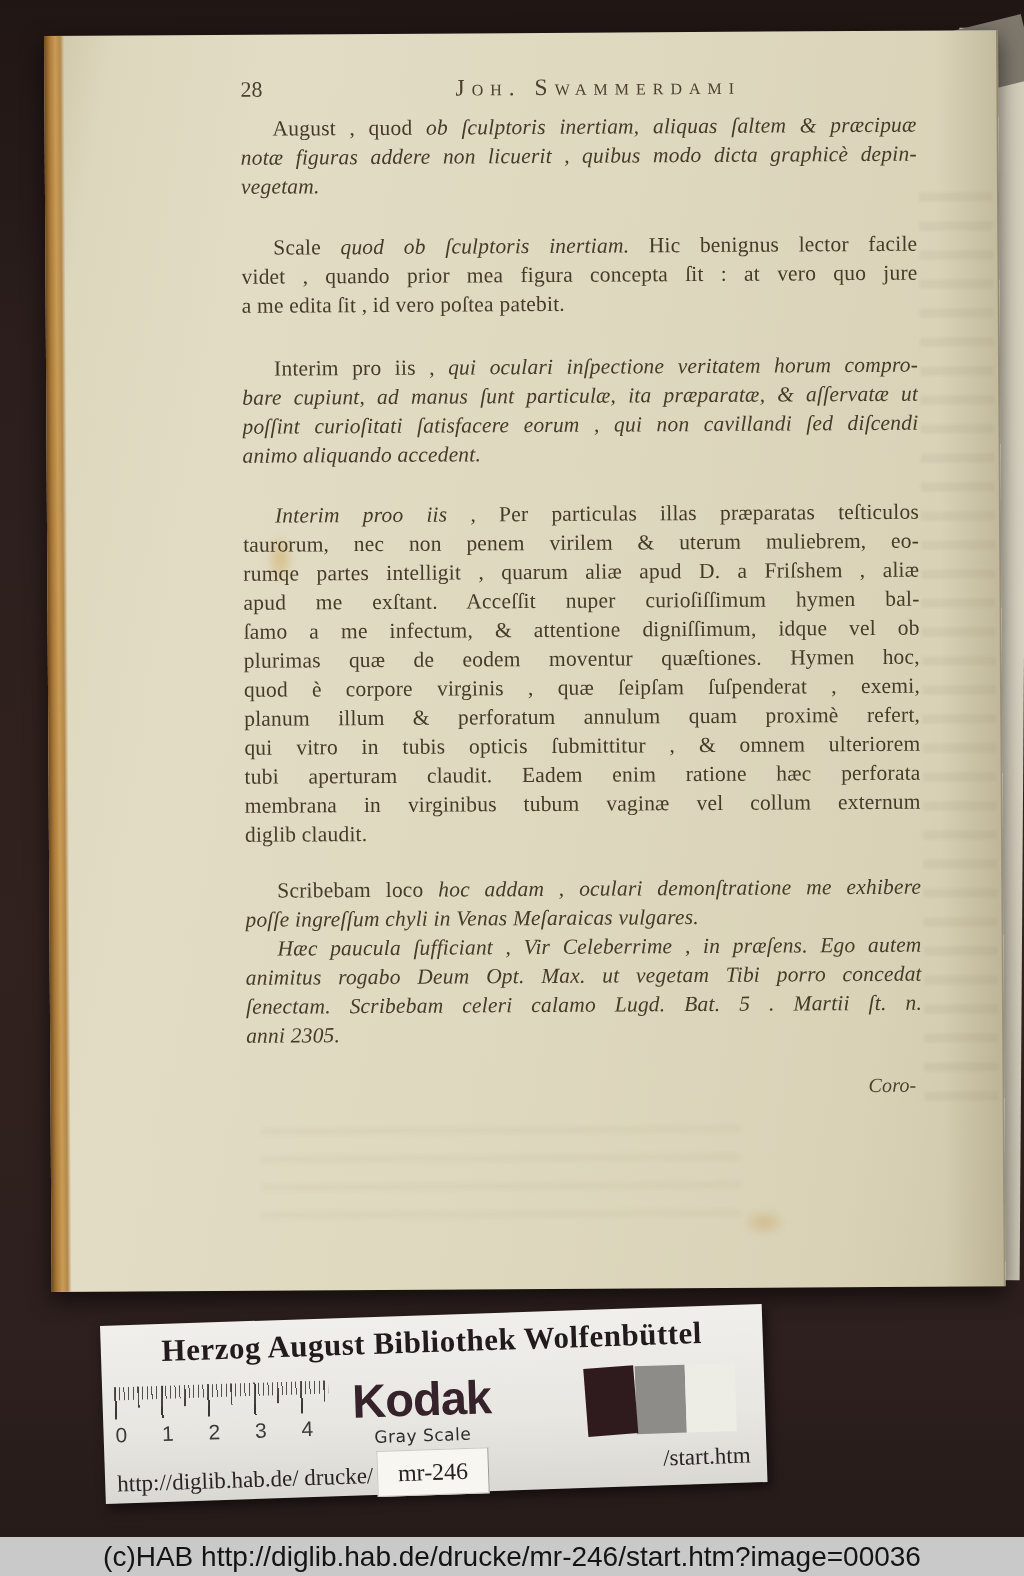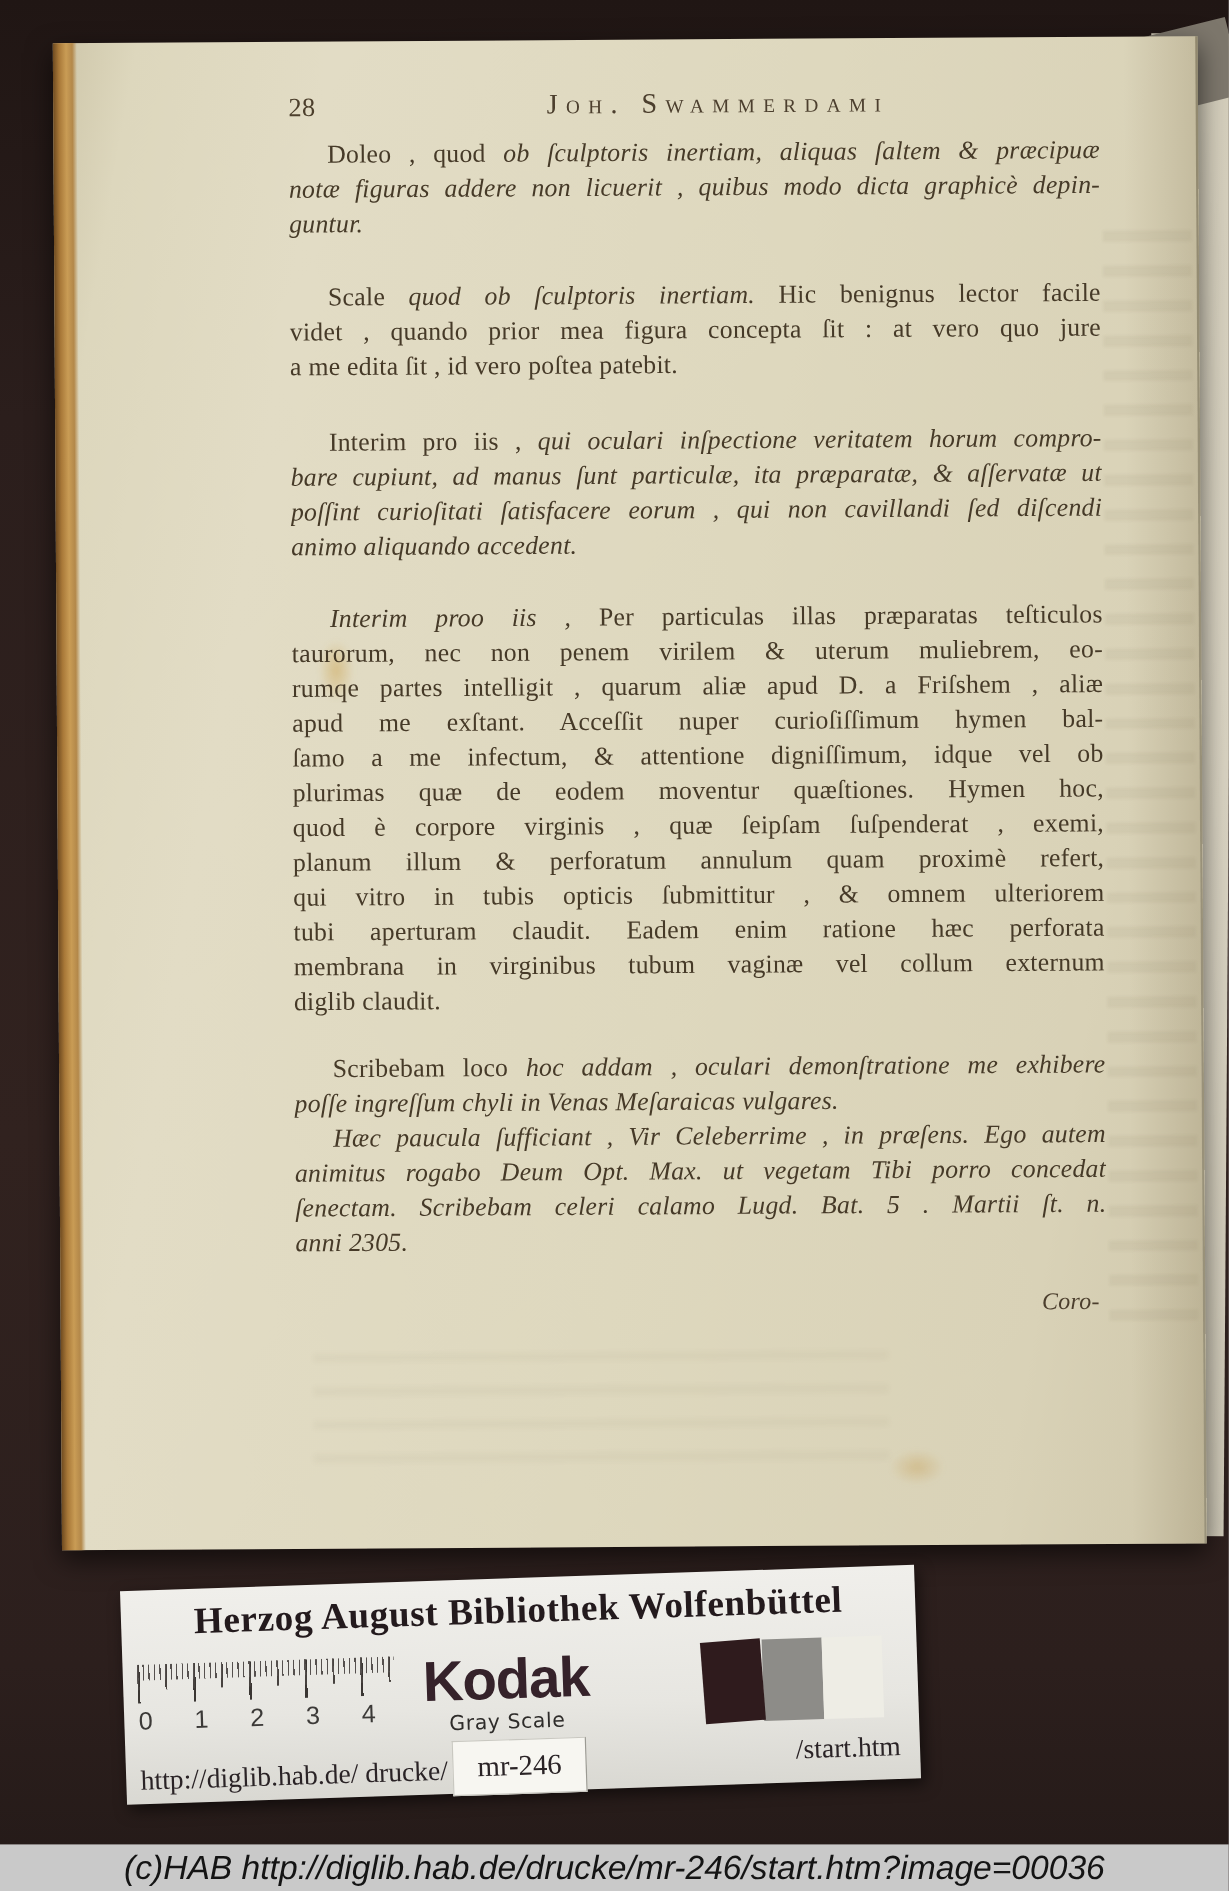--- a/index.html
+++ b/index.html
@@ -81,44 +81,44 @@
   .patches{position:absolute;left:483px;top:58px;height:68px;display:flex;}
   .patch{width:50px;height:68px;}
   .patch:first-child{transform:rotate(-2.5deg);}
   .mr-box{position:absolute;left:272px;top:134px;width:112px;height:46px;background:#f7f6f1;
     border:1px solid #c9c8c1;border-right:1px solid #9b9a93;box-sizing:border-box;
     font-size:24px;line-height:44px;text-align:center;color:#2a2326;}
   .url-left{position:absolute;left:12px;top:146px;font-size:23px;color:#2a2326;}
   .url-right{position:absolute;right:16px;top:138px;font-size:23px;color:#2a2326;}
   
   .footer-bar{position:absolute;left:0;bottom:0;width:1024px;height:39px;background:#c9c9c9;
-    text-align:center;font-family:"Liberation Sans",sans-serif;font-size:28px;line-height:39px;color:#141414;font-style:italic;}
+    text-align:center;font-family:"Liberation Sans",sans-serif;font-size:28px;line-height:39px;color:#141414;}
 </style>
 </head>
 <body>
 
 <div class="page2"></div>
 <div class="corner-glimpse"></div>
 
 <div class="page">
   <div class="stain-a"></div>
   <div class="stain-b"></div>
   <div class="bleed-right"></div>
   <div class="bleed-low"></div>
 
   <div class="text-col">
     <div class="header-row">
       <span class="pagenum">28</span>
       <span class="running">Joh. Swammerdami</span>
     </div>
 
     <div class="para" style="margin-top: 0px;">
-        <div class="line full ind"><span>Doleo , quod </span><span class="it">ob ſculptoris inertiam, aliquas ſaltem &amp; præcipuæ</span></div>
+        <div class="line full ind"><span>August , quod </span><span class="it">ob ſculptoris inertiam, aliquas ſaltem &amp; præcipuæ</span></div>
         <div class="line full"><span class="it">notæ figuras addere non licuerit , quibus modo dicta graphicè depin-</span></div>
-        <div class="line"><span class="it">guntur.</span></div>
+        <div class="line"><span class="it">vegetam.</span></div>
       </div>
       <div class="para" style="margin-top: 32px;">
         <div class="line full ind"><span>Scale </span><span class="it">quod ob ſculptoris inertiam.</span><span> Hic benignus lector facile</span></div>
         <div class="line full"><span>videt , quando prior mea figura concepta ſit : at vero quo jure</span></div>
         <div class="line"><span>a me edita ſit , id vero poſtea patebit.</span></div>
       </div>
       <div class="para" style="margin-top: 34px;">
         <div class="line full ind"><span>Interim pro iis , </span><span class="it">qui oculari inſpectione veritatem horum compro-</span></div>
         <div class="line full"><span class="it">bare cupiunt, ad manus ſunt particulæ, ita præparatæ, &amp; aſſervatæ ut</span></div>
         <div class="line full"><span class="it">poſſint curioſitati ſatisfacere eorum , qui non cavillandi ſed diſcendi</span></div>

